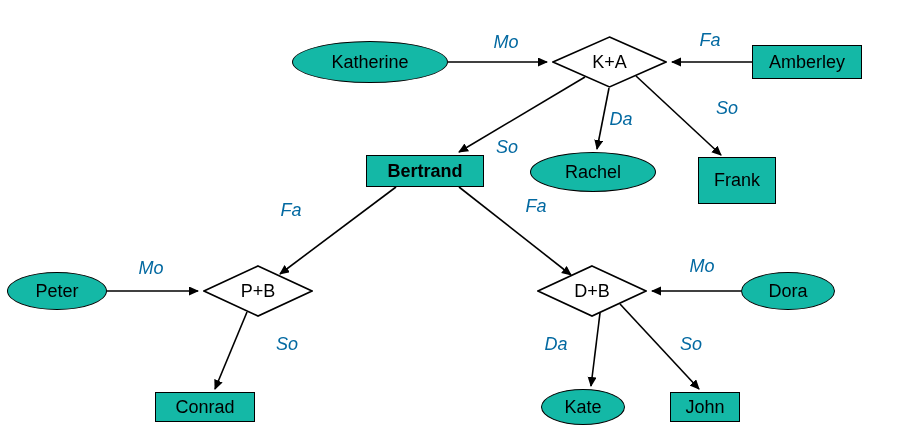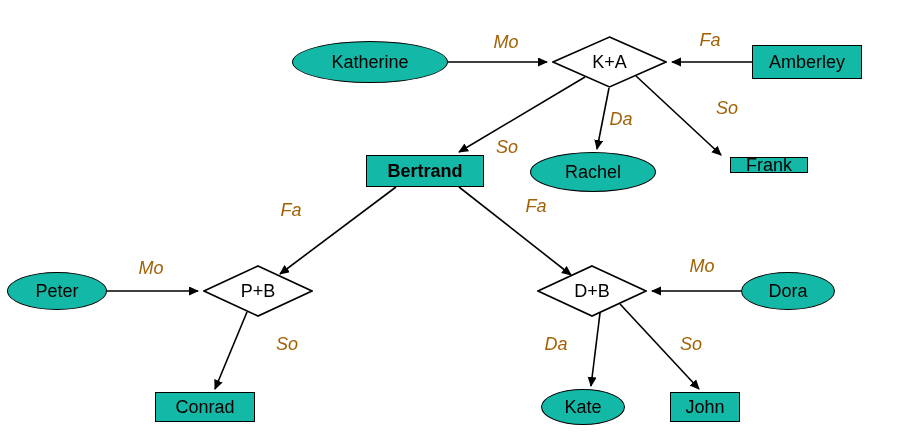--- a/index.html
+++ b/index.html
@@ -27,21 +27,21 @@
   .rect    { border: 1.6px solid #000000; }
   .diamond { background: transparent; border: none; }
   .diamond svg { position: absolute; left: 0; top: 0; }
   .diamond .lbl { position: relative; z-index: 1; }
   .bold { font-weight: bold; text-align: center; }
   .edge-label {
     position: absolute;
     transform: translate(-50%, -50%);
     font-style: italic;
     font-size: 18px;
-    color: #a16207;
+    color: #0369a1;
     white-space: nowrap;
   }
 </style>
 </head>
 <body>
 
 <div id="canvas">
 
   <svg class="layer" width="915" height="438">
     <defs>
@@ -81,21 +81,21 @@
   </div>
 
   <div class="node rect bold" style="left:366px; top:155px; width:118px; height:32px">
     <span class="lbl">Bertrand</span>
   </div>
 
   <div class="node ellipse" style="left:530px; top:152px; width:126px; height:40px">
     <span class="lbl">Rachel</span>
   </div>
 
-  <div class="node rect" style="left:730px; top:157px; width:78px; height:16px">
+  <div class="node rect" style="left:698px; top:157px; width:78px; height:47px">
     <span class="lbl">Frank</span>
   </div>
 
   <div class="node ellipse" style="left:7px; top:272px; width:100px; height:38px">
     <span class="lbl">Peter</span>
   </div>
 
   <div class="node diamond" style="left:203px; top:265px; width:110px; height:52px">
     <svg width="110" height="52">
       <polygon points="55,1 109,26 55,51 1,26" fill="#ffffff" stroke="#000000" stroke-width="1.6"></polygon>

